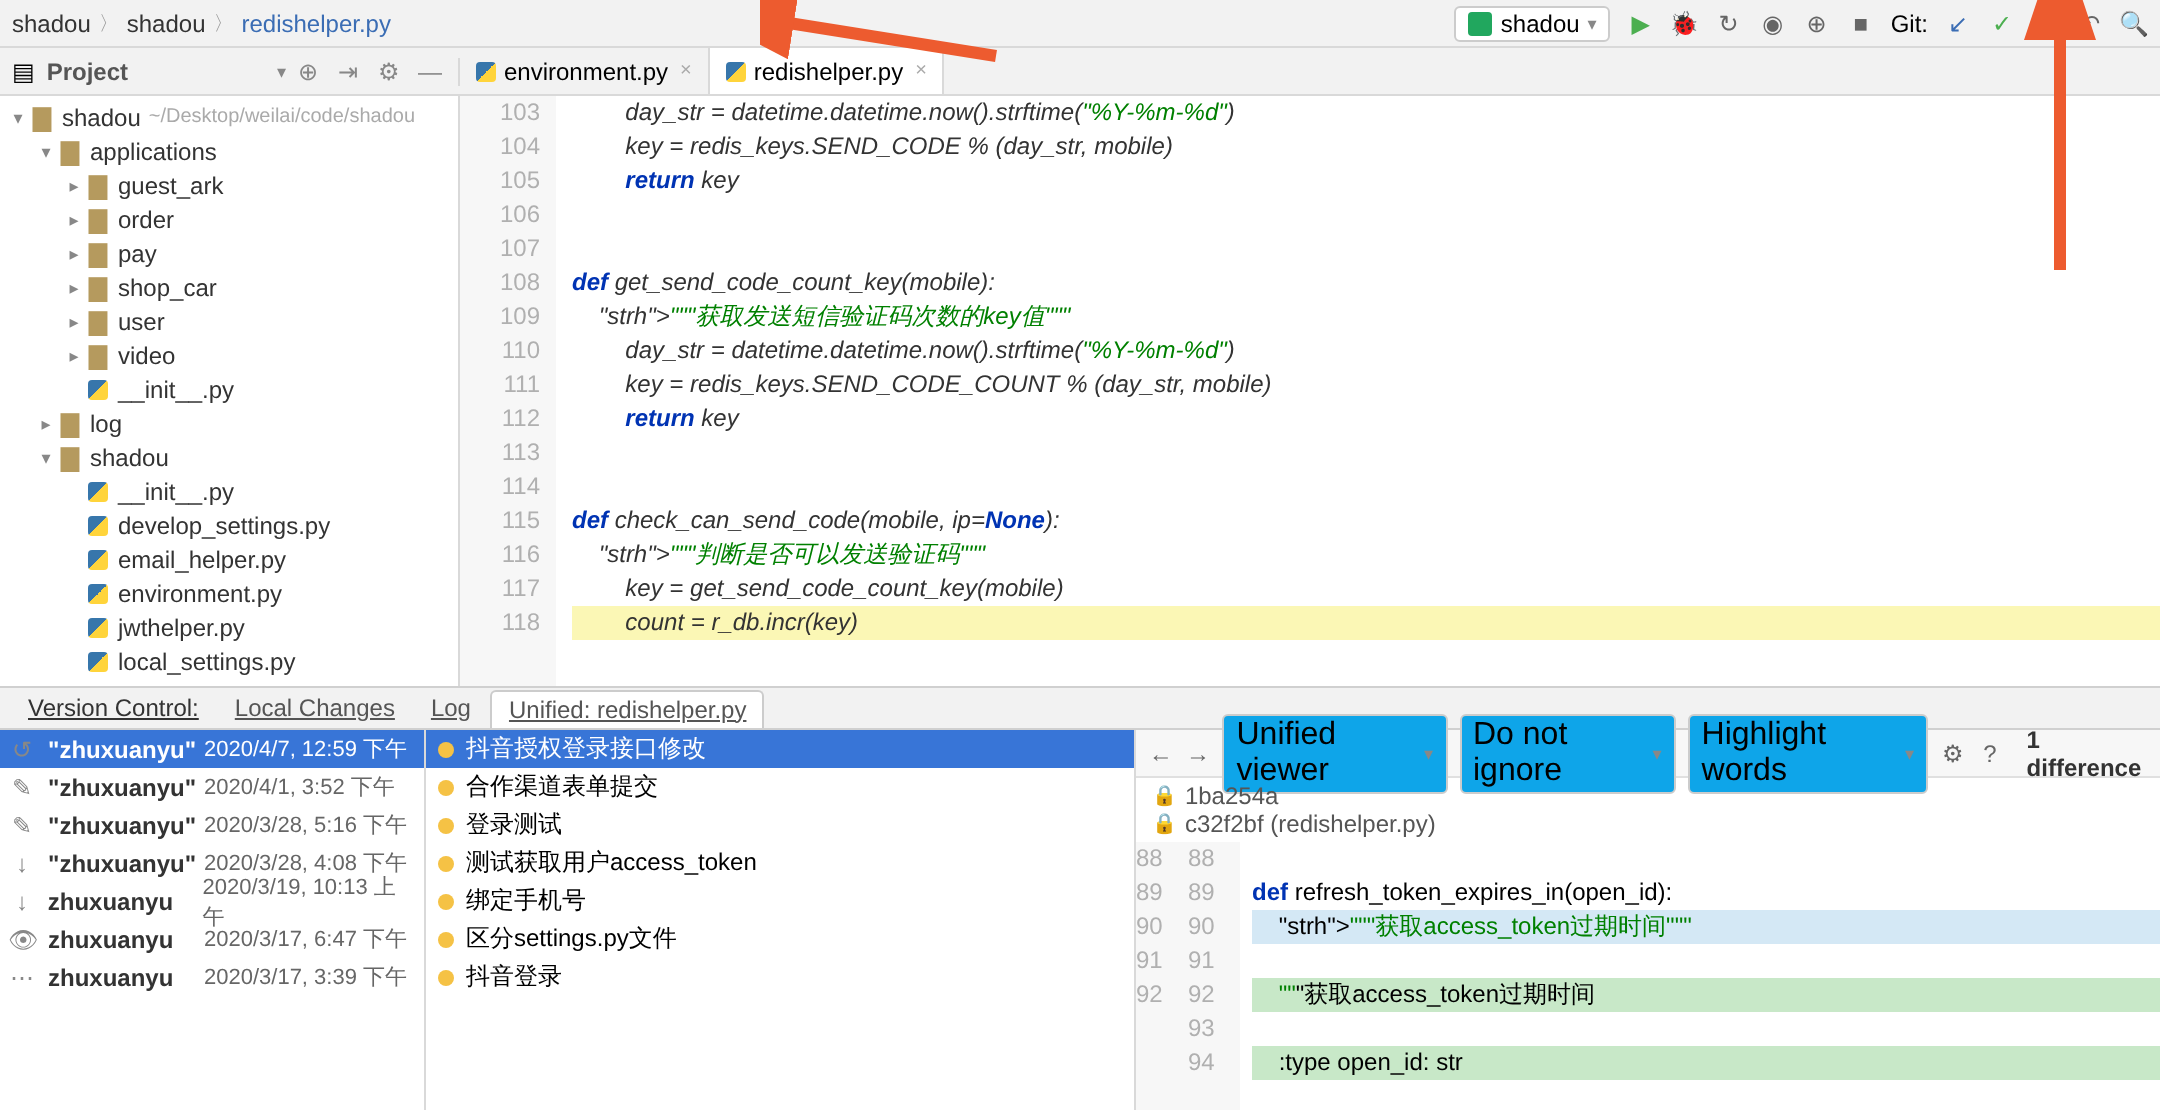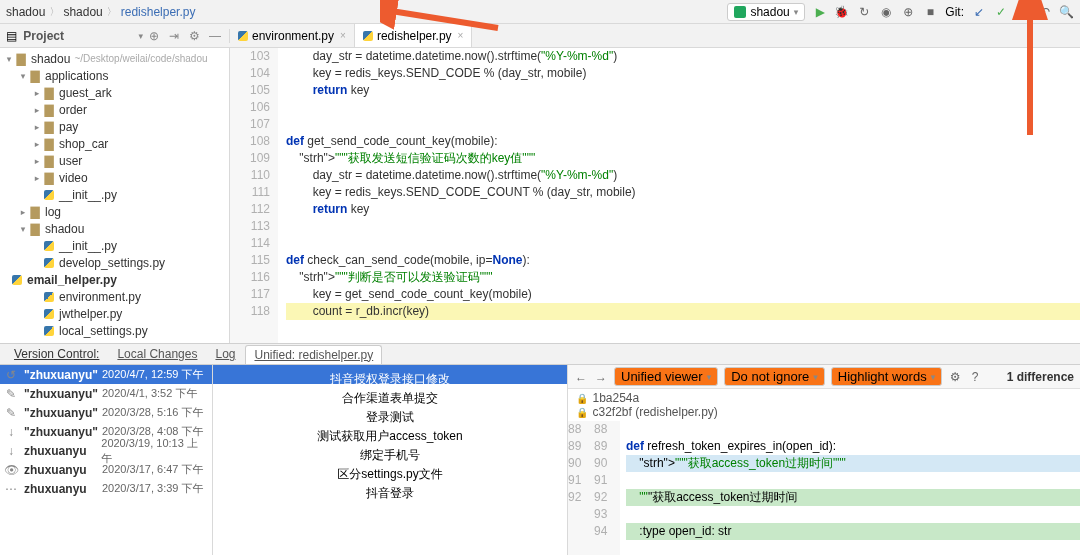--- a/index.html
+++ b/index.html
@@ -28,44 +28,44 @@
 .tn { display: flex; align-items: center; height: 17px; padding-right: 4px; white-space: nowrap; cursor: pointer; }
 .tn .arr { width: 10px; text-align: center; color: #888; font-size: 9px; }
 .tn .ico { width: 14px; height: 14px; margin-right: 3px; display: inline-flex; align-items: center; justify-content: center; }
 .tn .nm { color: #333; }
 .tn .pth { color: #aaa; font-size: 10px; margin-left: 4px; }
 .fold { color: #b59a5e; }
 .pyico { width: 10px; height: 10px; display: inline-block; background: linear-gradient(135deg,#3776ab 50%,#ffd43b 50%); border-radius: 2px; }
 .editor { flex: 1; display: flex; flex-direction: column; background: #fff; }
 .code-area { flex: 1; display: flex; overflow: hidden; }
 .gutter { width: 48px; background: #f7f7f7; color: #b0b0b0; text-align: right; padding-right: 8px; font-family: Menlo, Consolas, monospace; font-size: 12px; line-height: 17px; }
-.code { flex: 1; font-family: Menlo, Consolas, monospace; font-size: 12px; line-height: 17px; white-space: pre; padding-left: 8px; color: #333; }
+.code { flex: 1; font-family: Menlo, Consolas, monospace; font-size: 12px; line-height: 17px; white-space: pre; padding-left: 8px; color: #333; font-style: italic; }
 .kw { color: #0033b3; font-weight: bold; }
 .str { color: #008000; }
 .hl { background: #fbf7b5; display: inline-block; width: 100%; }
 .bc { height: 18px; background: #fff; border-top: 1px solid #e8e8e8; padding: 0 8px; color: #999; font-size: 11px; line-height: 18px; }
 .vcs-tabs { height: 22px; display: flex; align-items: center; background: #f2f2f2; border-top: 1px solid #d0d0d0; border-bottom: 1px solid #d0d0d0; padding: 0 6px; gap: 2px; }
 .vcs-tab { padding: 2px 8px; color: #555; cursor: pointer; text-decoration: underline; }
 .vcs-tab.active { background: #fff; border: 1px solid #ccc; border-bottom: none; border-radius: 3px 3px 0 0; }
 .vcs-tab.lbl { font-weight: normal; color: #333; }
 .vcs-body { display: flex; height: 190px; background: #fff; }
 .commits { width: 213px; border-right: 1px solid #d9d9d9; }
 .crow { display: flex; align-items: center; height: 19px; padding: 0 4px; gap: 6px; cursor: pointer; }
 .crow.sel { background: #3875d7; color: #fff; }
 .crow.sel .au, .crow.sel .dt { color: #fff; }
 .cico { width: 14px; text-align: center; color: #888; }
 .crow .au { width: 72px; font-weight: bold; color: #333; }
 .crow .dt { color: #666; font-size: 11px; }
 .messages { width: 355px; border-right: 1px solid #d9d9d9; }
-.mrow { display: flex; align-items: center; height: 19px; padding: 0 6px; gap: 6px; cursor: pointer; flex-direction: column; }
+.mrow { display: flex; align-items: center; height: 19px; padding: 0 6px; gap: 6px; cursor: pointer; }
 .mrow.sel { background: #3875d7; color: #fff; }
 .dot { width: 8px; height: 8px; border-radius: 50%; background: #f5c245; }
 .diff { flex: 1; display: flex; flex-direction: column; }
 .diff-tb { height: 24px; display: flex; align-items: center; padding: 0 6px; gap: 6px; border-bottom: 1px solid #e0e0e0; background: #f7f7f7; }
-.dd { border: 1px solid #ccc; background: #f97316; padding: 1px 6px; border-radius: 3px; font-size: 13px; display: flex; align-items: center; gap: 4px; cursor: pointer; }
+.dd { border: 1px solid #ccc; background: #0ea5e9; padding: 1px 6px; border-radius: 3px; font-size: 16px; display: flex; align-items: center; gap: 4px; cursor: pointer; }
 .dd::after { content: "▾"; color: #888; font-size: 9px; }
 .diff-tb .sp { flex: 1; }
 .diff-tb .st { font-weight: bold; color: #333; }
 .diff-files { padding: 2px 8px; font-size: 11px; color: #555; }
 .diff-files div { display: flex; align-items: center; gap: 4px; }
 .lock { color: #b08830; font-size: 10px; }
 .diff-code { flex: 1; display: flex; overflow: hidden; }
 .dg { width: 26px; background: #f7f7f7; color: #b0b0b0; text-align: left; padding-right: 4px; font-family: Menlo, monospace; font-size: 11px; line-height: 17px; }
 .dc { flex: 1; font-family: Menlo, monospace; font-size: 11px; line-height: 17px; white-space: pre; padding-left: 6px; }
 .ladd { background: #c8e8c8; display: block; }
@@ -196,21 +196,21 @@
         </span>
         <span class="nm">__init__.py</span>
       </div>
       <div class="tn" style="padding-left: 32px;">
         <span class="arr"></span>
         <span class="ico">
           <span class="pyico"></span>
         </span>
         <span class="nm">develop_settings.py</span>
       </div>
-      <div class="tn" style=" font-weight: bold;">
+      <div class="tn" style="padding-left: 32px;">
         <span class="arr"></span>
         <span class="ico">
           <span class="pyico"></span>
         </span>
         <span class="nm">email_helper.py</span>
       </div>
       <div class="tn" style="padding-left: 32px;">
         <span class="arr"></span>
         <span class="ico">
           <span class="pyico"></span>

